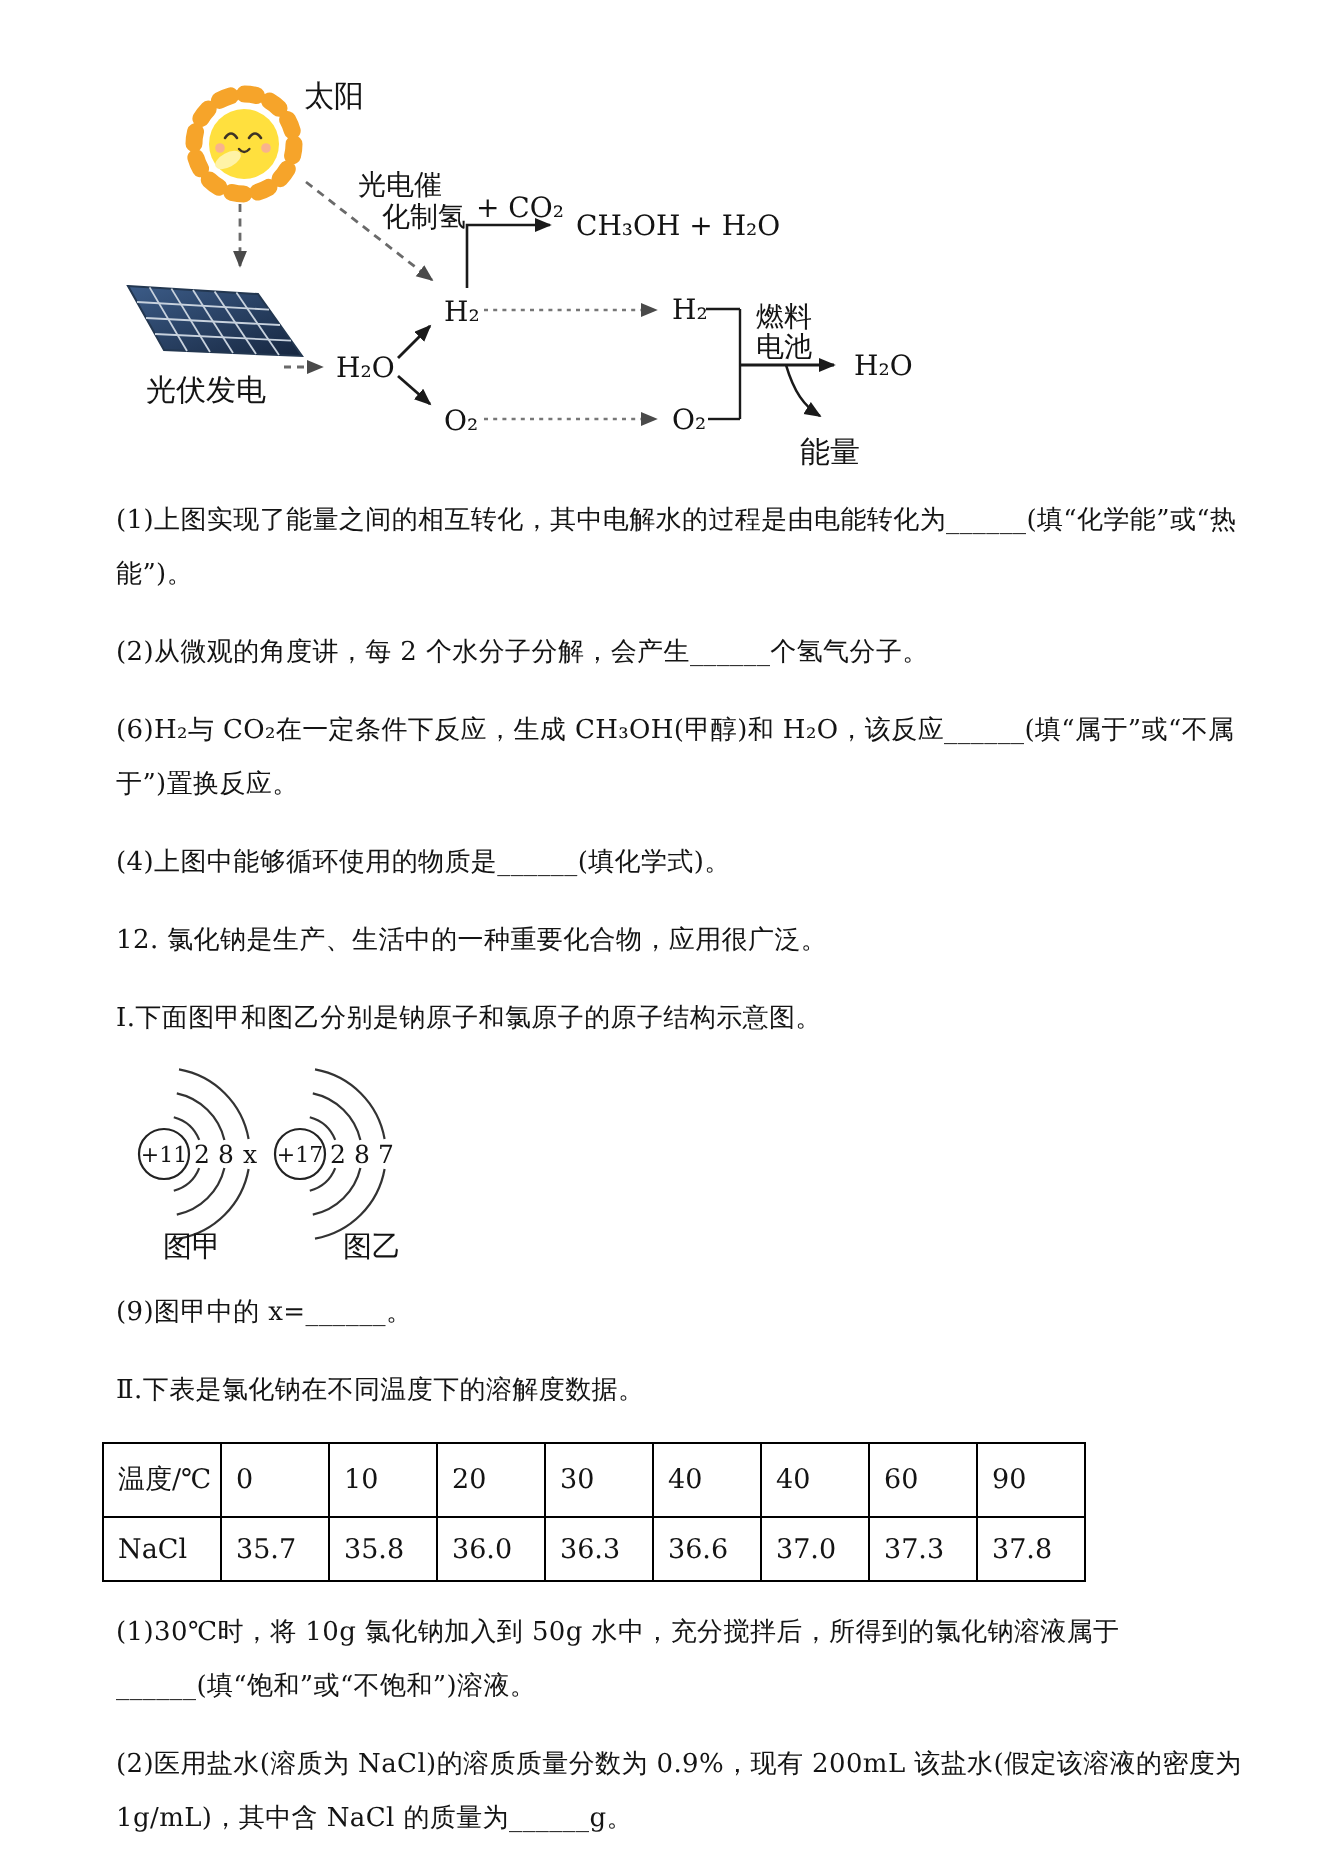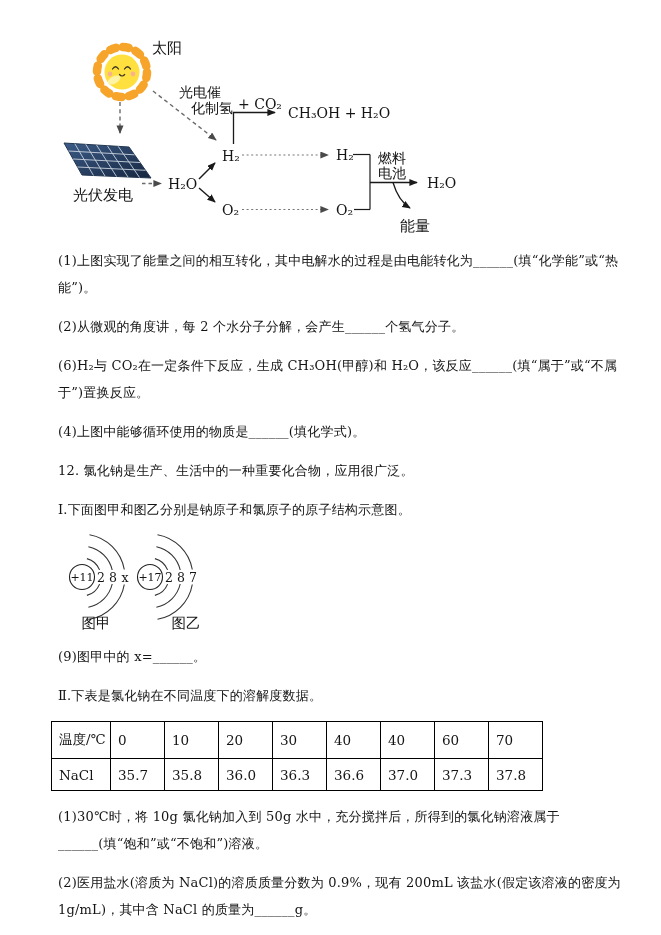--- a/index.html
+++ b/index.html
@@ -153,21 +153,21 @@
     <tbody>
         <tr>
       <td class="c0">温度/℃</td>
       <td class="cn">0</td>
       <td class="cn">10</td>
       <td class="cn">20</td>
       <td class="cn">30</td>
       <td class="cn">40</td>
       <td class="cn">40</td>
       <td class="cn">60</td>
-      <td class="cn">70</td>
+      <td class="cn">90</td>
     </tr>
     <tr class="r2">
       <td class="c0">NaCl</td>
       <td class="cn">35.7</td>
       <td class="cn">35.8</td>
       <td class="cn">36.0</td>
       <td class="cn">36.3</td>
       <td class="cn">36.6</td>
       <td class="cn">37.0</td>
       <td class="cn">37.3</td>

